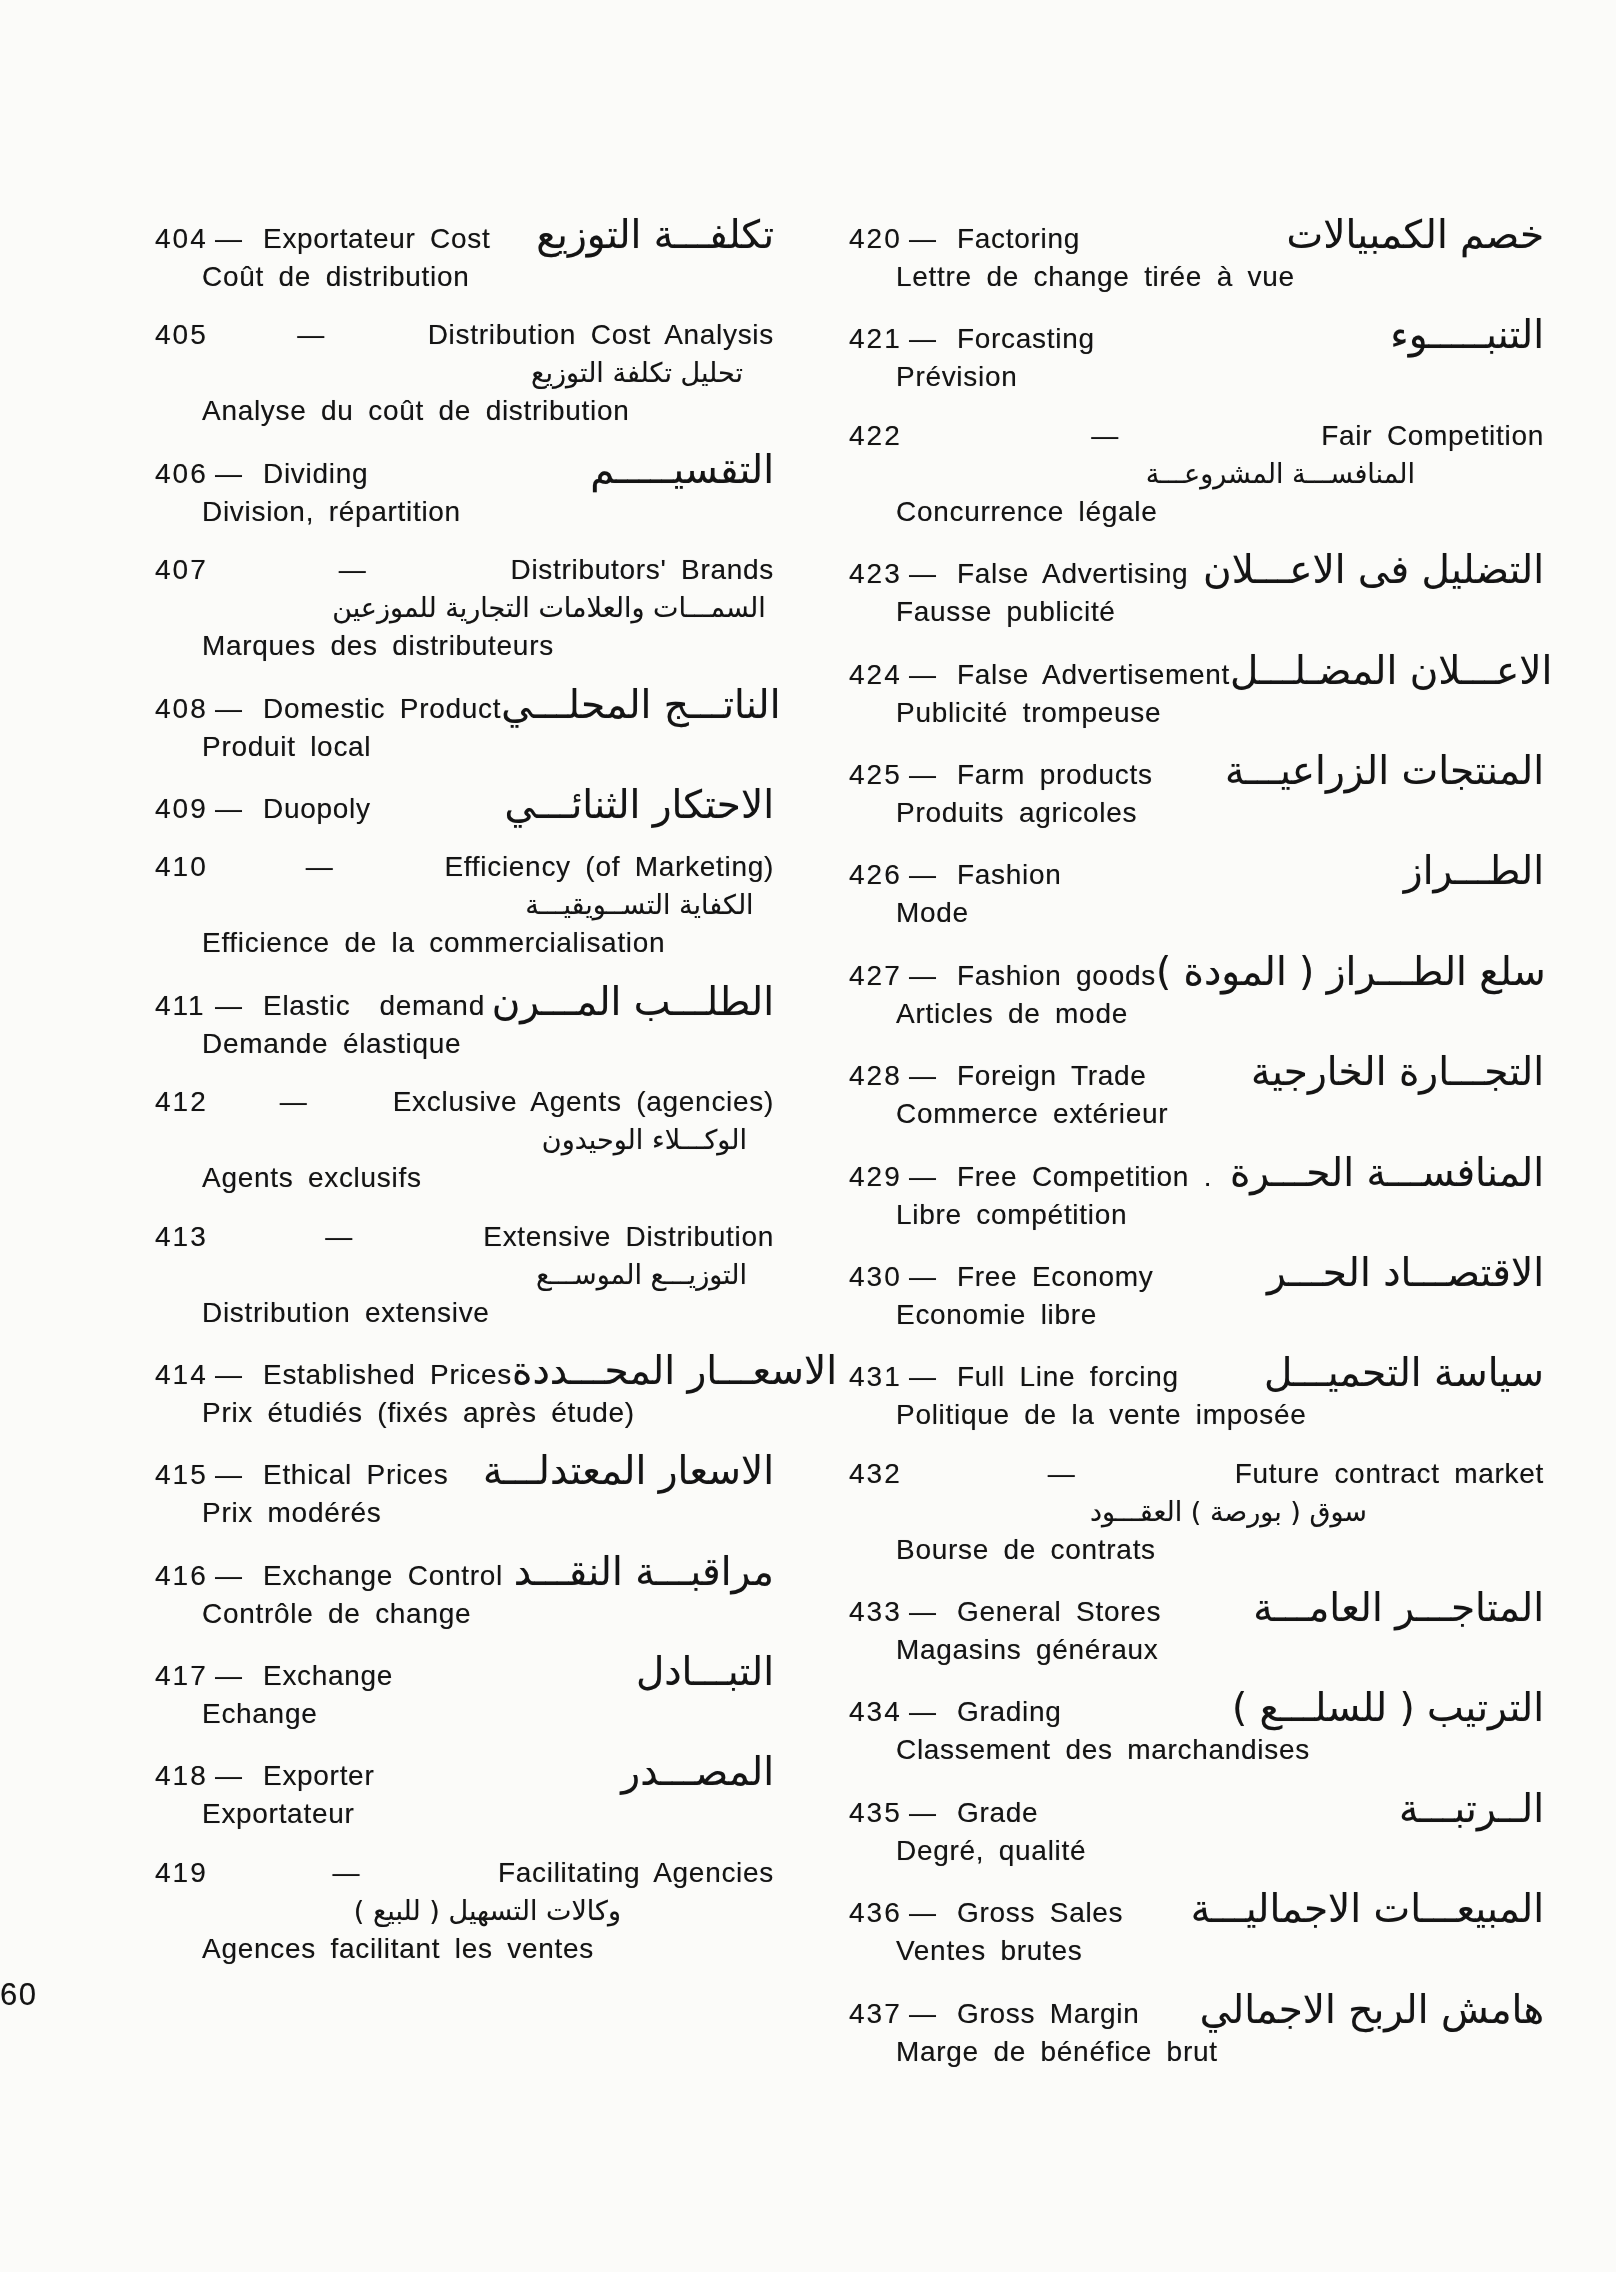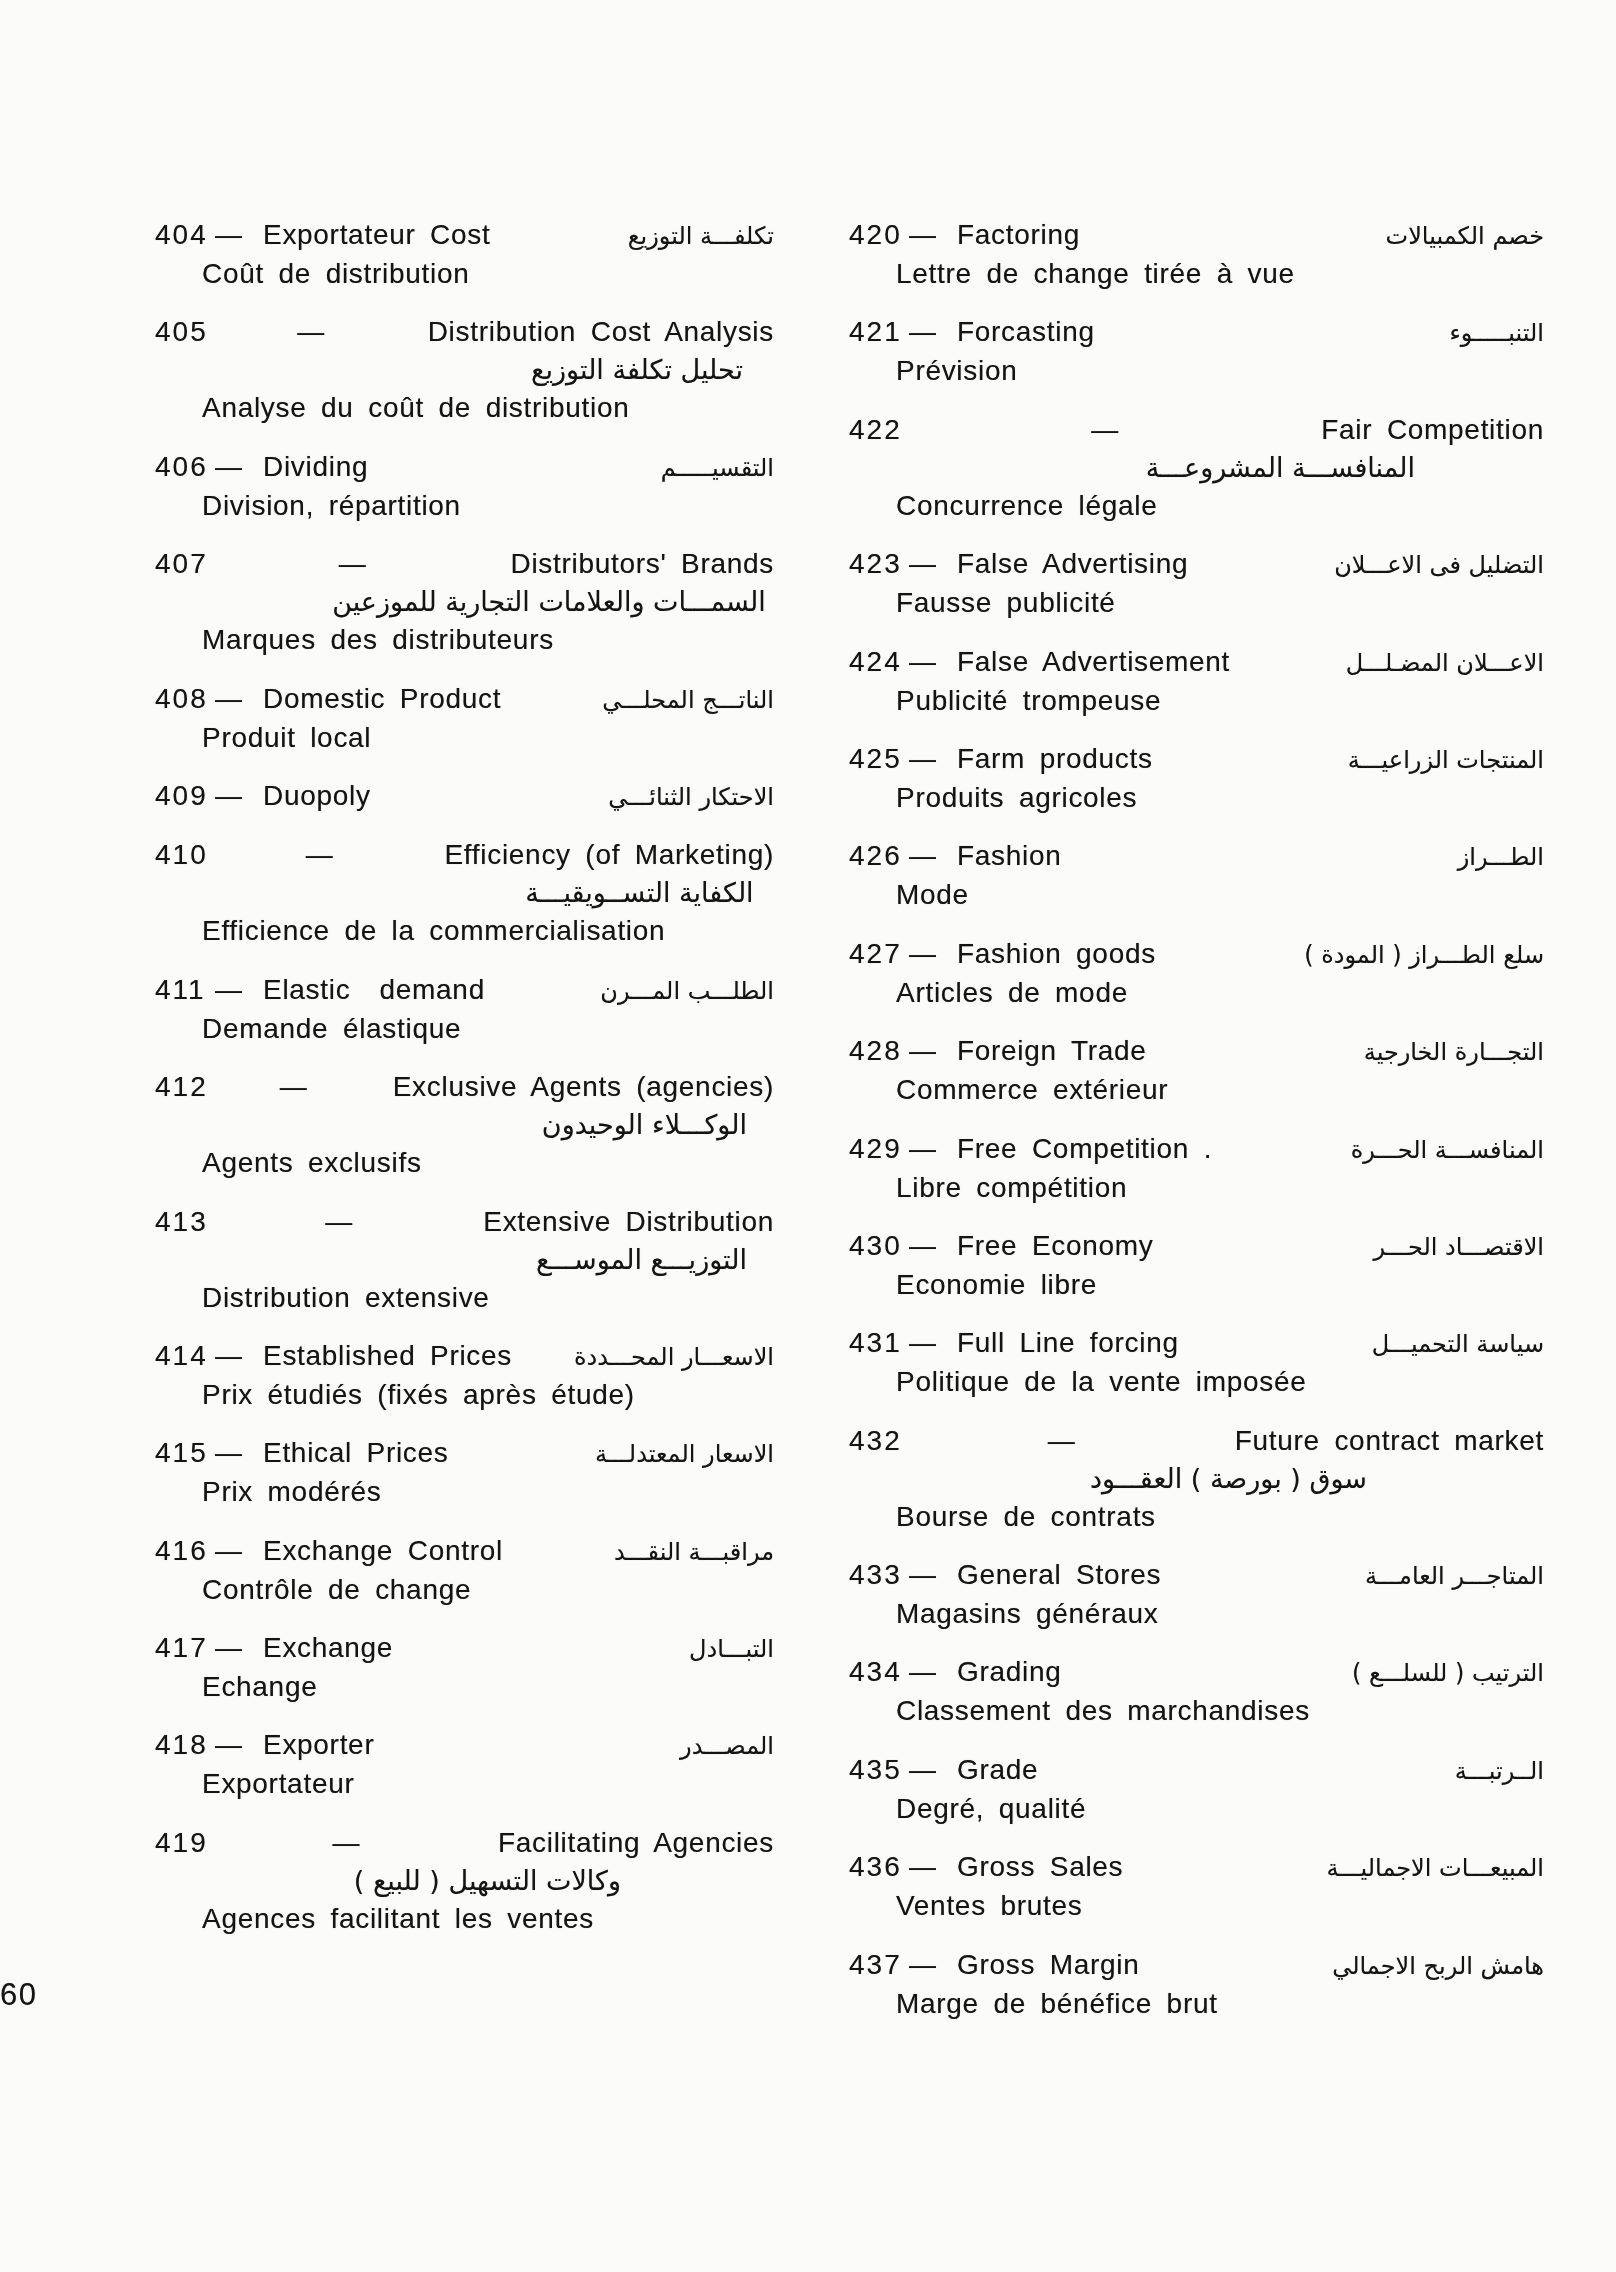--- a/index.html
+++ b/index.html
@@ -27,21 +27,21 @@
   }
   .en, .fr {
     font-size: 28px; letter-spacing: 0.7px; word-spacing: 6.1px;
     text-shadow: 0 0 0.7px rgba(10,10,10,0.45);
     white-space: pre;
   }
   .fr { display: block; margin-left: 47px; line-height: 38px; }
   .ar {
     margin-left: auto; direction: rtl; unicode-bidi: isolate;
     font-family: "DejaVu Sans", sans-serif;
-    font-size: 24px; line-height: 38px;
+    font-size: 39px; line-height: 38px;
     text-shadow: 0 0 0.7px rgba(10,10,10,0.4);
     white-space: pre;
   }
   .ar-row {
     direction: rtl; text-align: right; unicode-bidi: isolate;
     font-family: "DejaVu Sans", sans-serif;
     font-size: 27px; line-height: 38px;
     text-shadow: 0 0 0.7px rgba(10,10,10,0.4);
     white-space: pre;
   }

